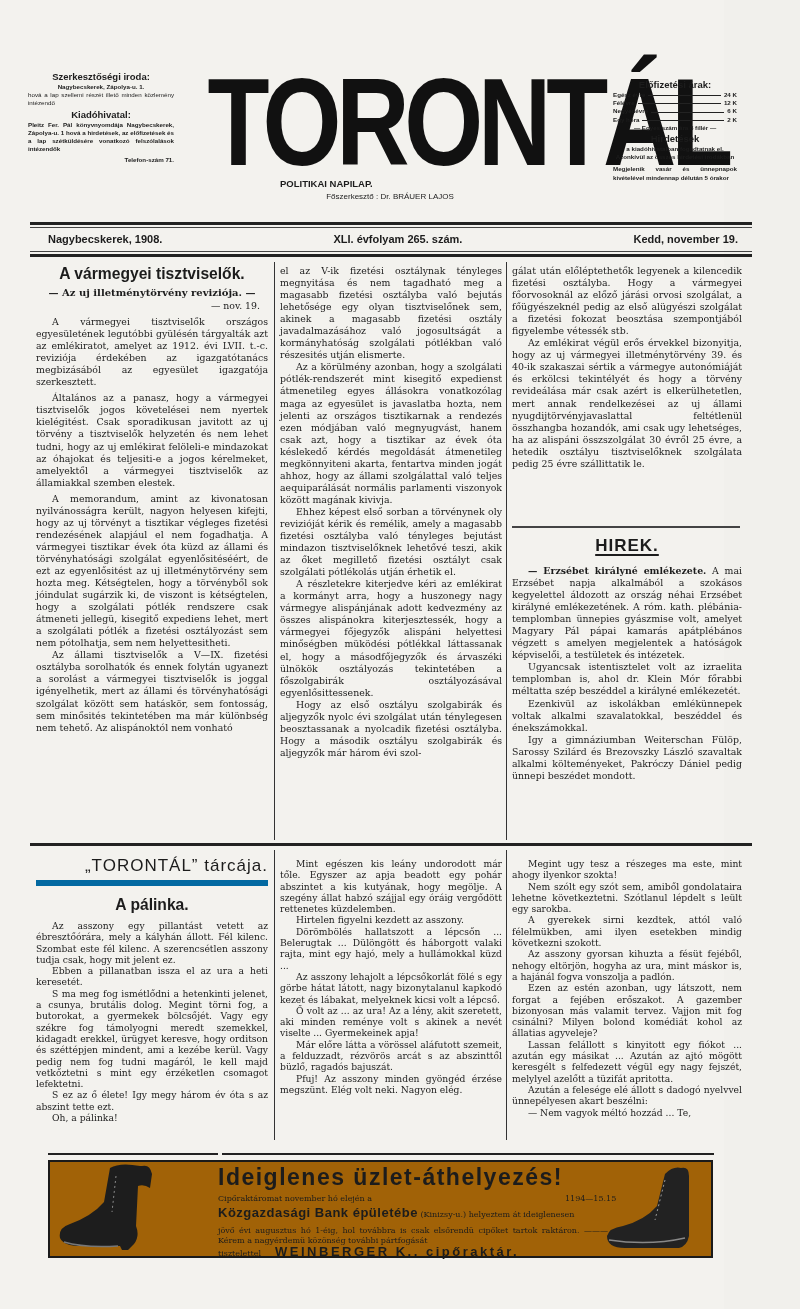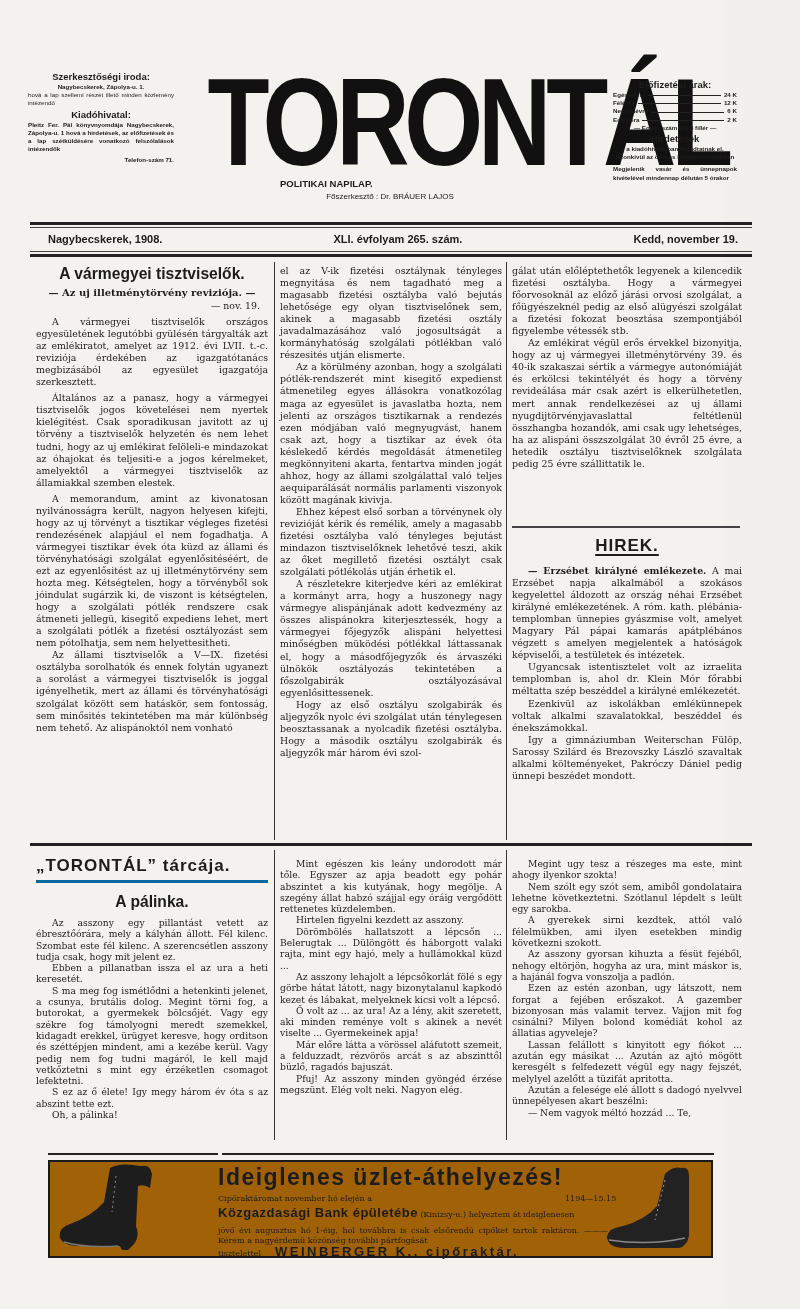--- a/index.html
+++ b/index.html
@@ -32,21 +32,21 @@
   .col p.noindent { text-indent: 0; }
   .vrule { position: absolute; width: 1px; background: #333; }
 
   .art-title { font-family: "Liberation Sans", sans-serif; font-weight: bold; font-size: 17px; line-height: 24px; text-align: center; transform: scaleX(0.92); }
   .art-sub { font-weight: bold; text-align: center; font-size: 10px; line-height: 14px; }
   .art-date { text-align: right; padding-right: 8px; }
 
   .hirek-title { font-family: "Liberation Sans", sans-serif; font-weight: 900; font-size: 17px; text-align: center; line-height: 26px; letter-spacing: 1px; text-decoration: underline; text-decoration-thickness: 2px; text-underline-offset: 3px; }
   .bold { font-weight: bold; }
 
-  .feuilleton-head { font-family: "Liberation Sans", sans-serif; font-weight: bold; font-size: 17px; line-height: 28px; letter-spacing: 1px; text-align: left; border-bottom: 3px solid #0369a1; margin-bottom: 4px; }
+  .feuilleton-head { font-family: "Liberation Sans", sans-serif; font-weight: normal; font-size: 17px; line-height: 28px; letter-spacing: 1px; text-align: right; border-bottom: 6px solid #0369a1; margin-bottom: 4px; }
   .feuilleton-title { font-family: "Liberation Sans", sans-serif; font-weight: bold; font-size: 17px; line-height: 30px; text-align: center; transform: scaleX(0.92); }
 
   
   .ad { position: absolute; left: 48px; top: 1160px; width: 665px; height: 98px; border: 2px solid #1a1a1a; background: #a16207; }
   .ad-title { position: absolute; left: 168px; top: 2px; font-family: "Liberation Sans", sans-serif; font-weight: bold; font-size: 23px; letter-spacing: 1.5px; }
   .ad-line1 { position: absolute; left: 168px; top: 32px; font-size: 8px; }
   .ad-code { position: absolute; left: 515px; top: 32px; font-size: 8px; }
   .ad-line2 { position: absolute; left: 168px; top: 43px; font-size: 8px; }
   .ad-line2 .bank { font-family: "Liberation Sans", sans-serif; font-weight: bold; font-size: 13px; letter-spacing: 0.5px; }
   .ad-line3 { position: absolute; left: 168px; top: 64px; width: 390px; font-size: 8px; line-height: 10px; text-align: justify; }

